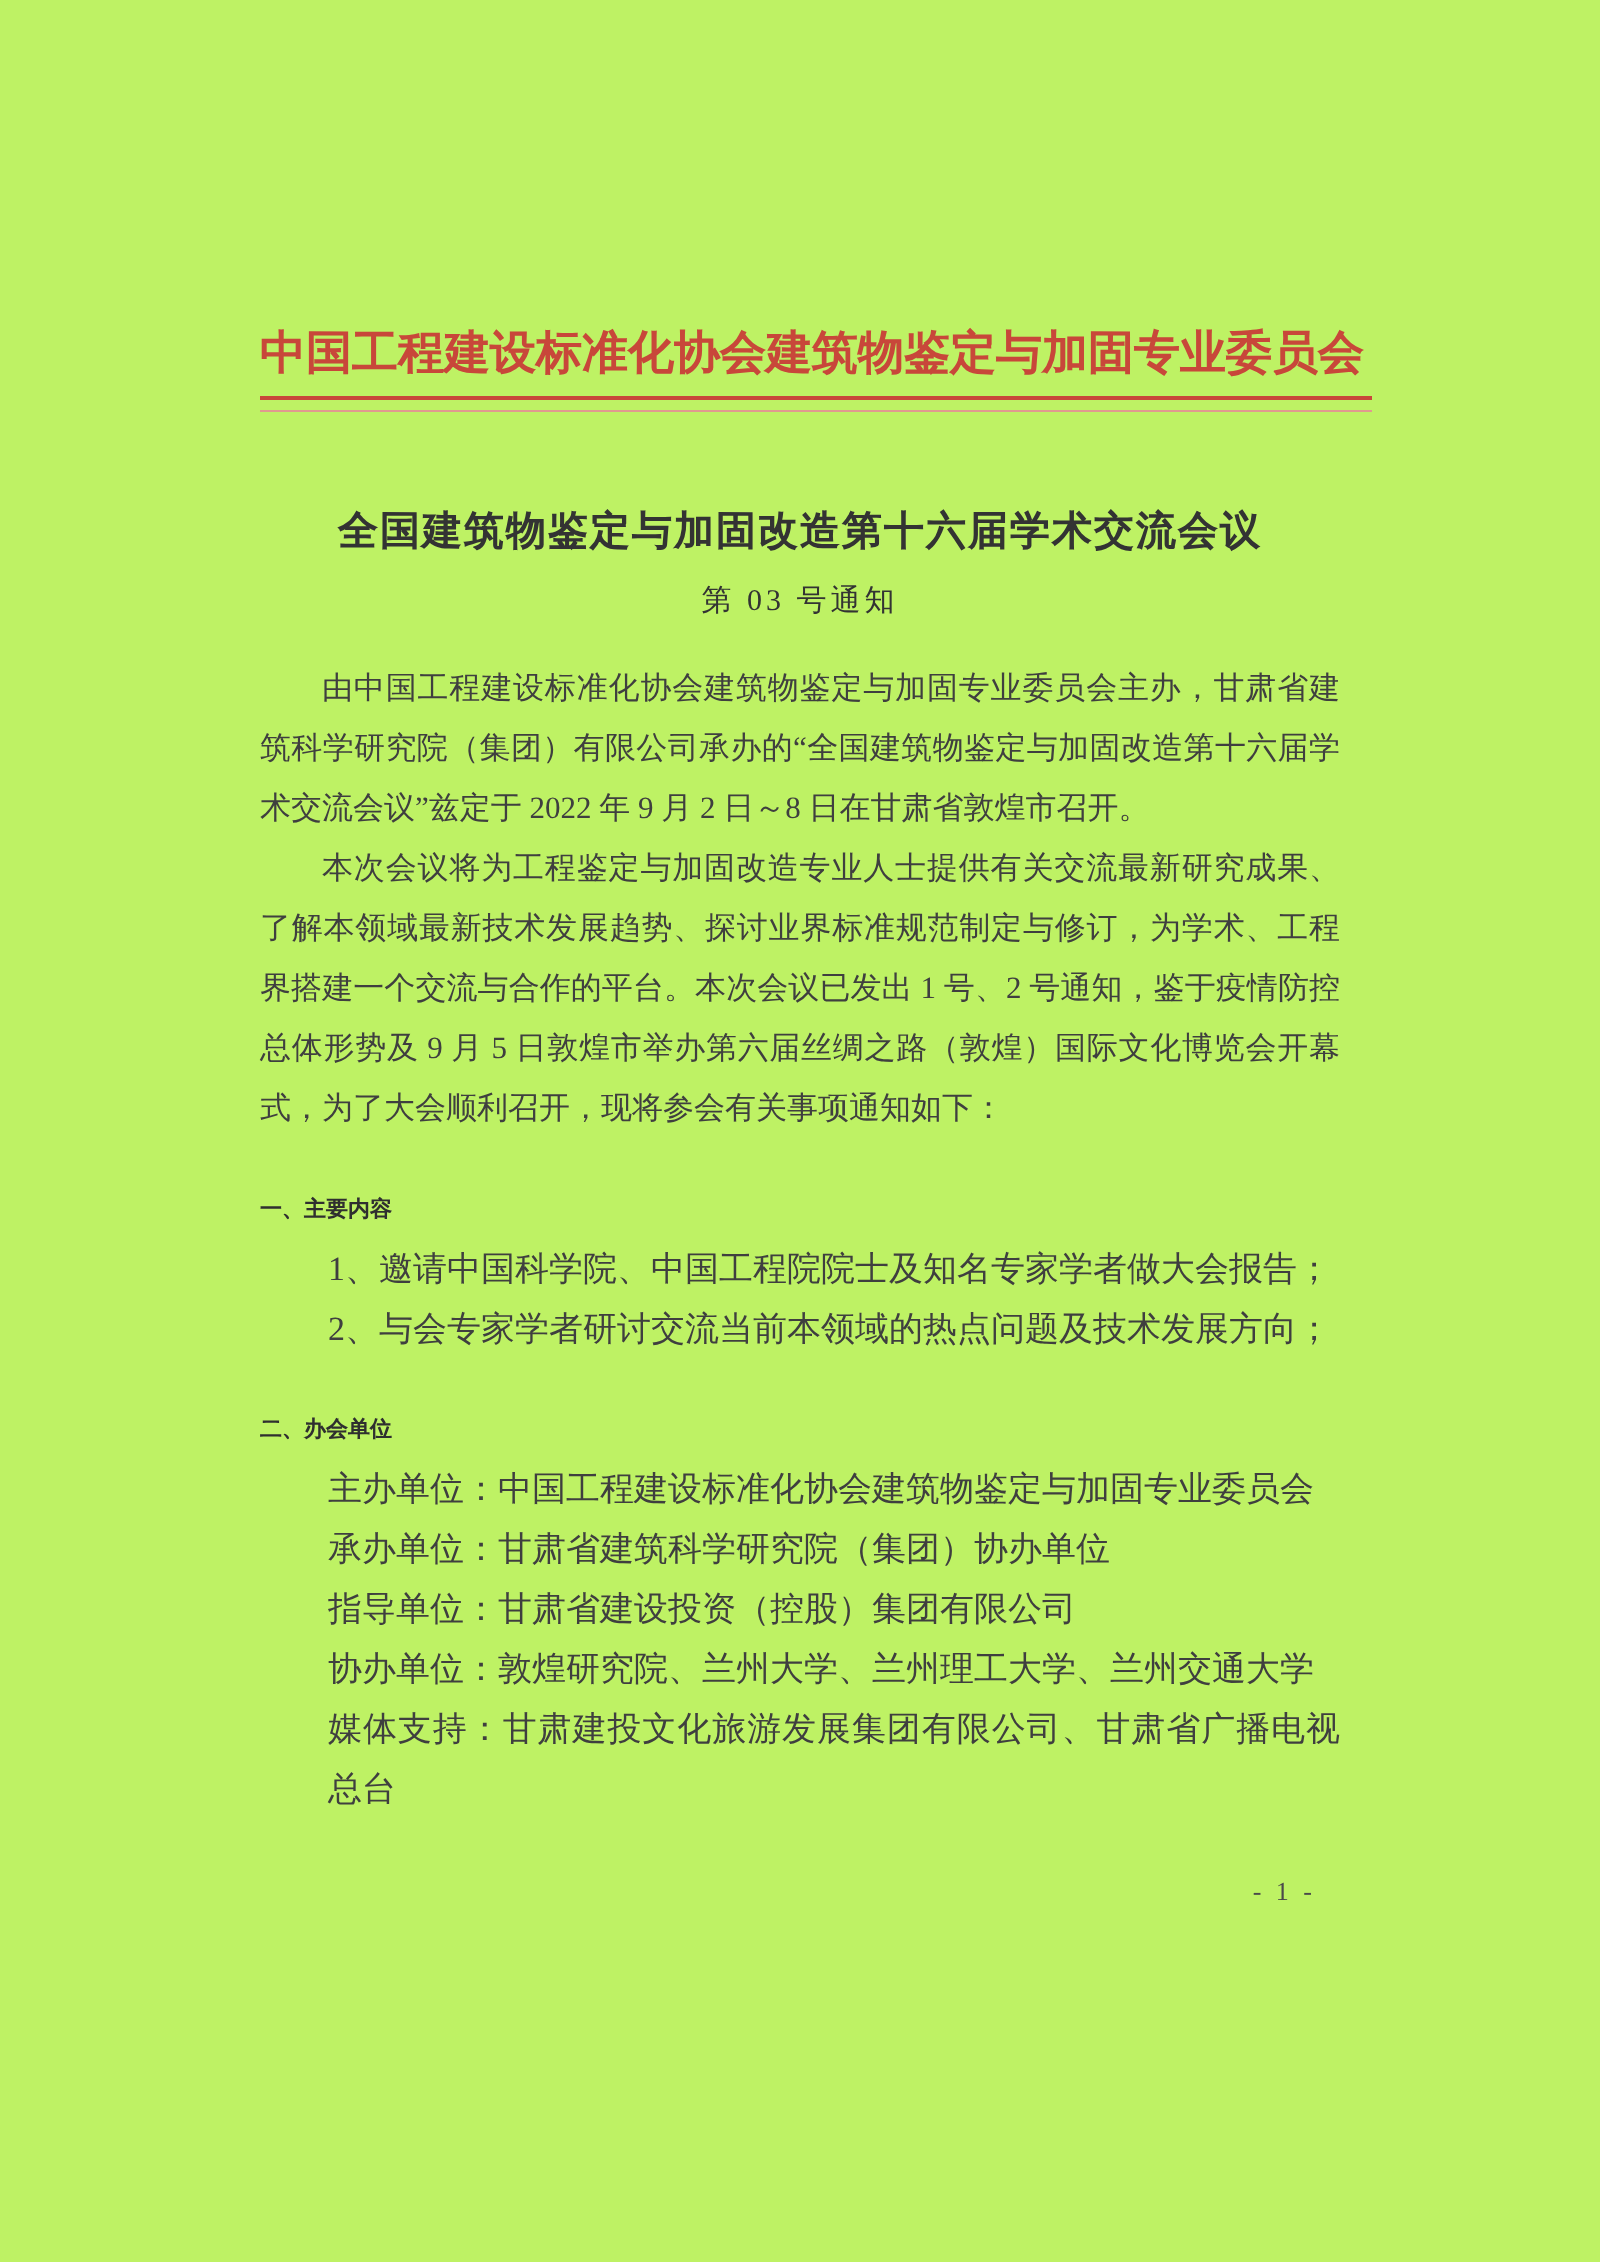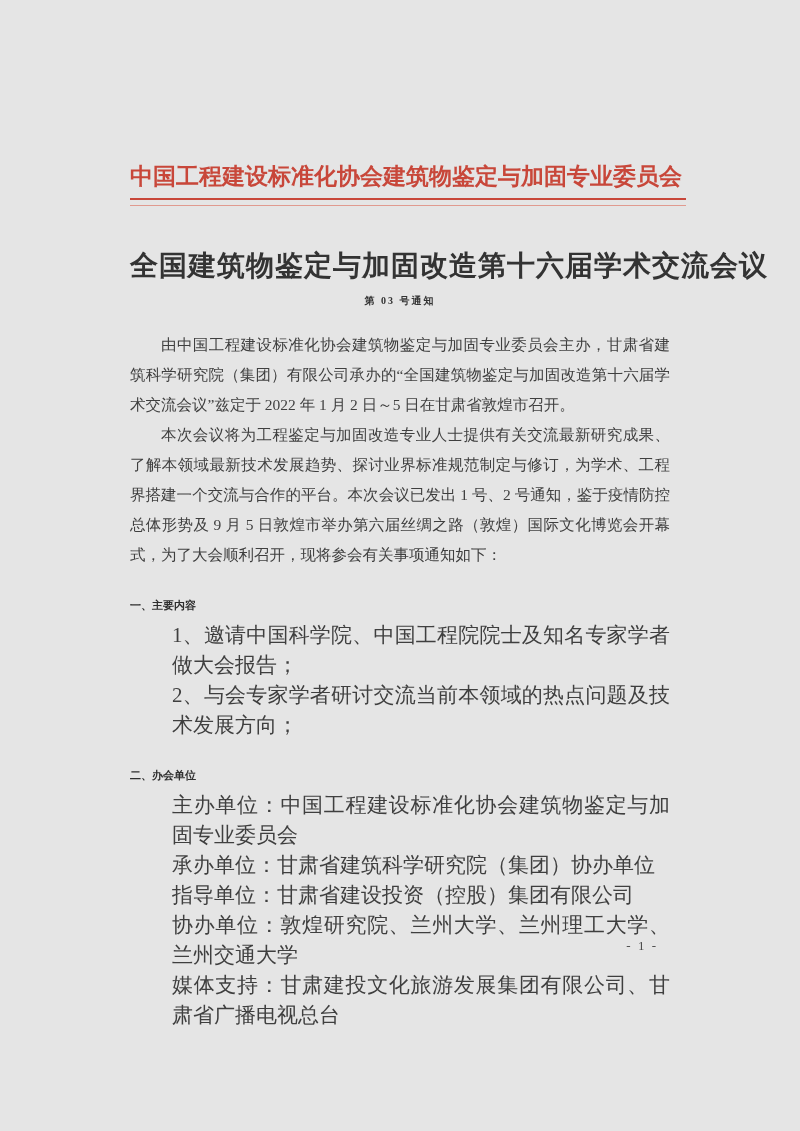--- a/index.html
+++ b/index.html
@@ -13,21 +13,21 @@
     position: relative;
     font-family: "Liberation Serif", "DejaVu Serif", serif;
     color: #3f3f3f;
     overflow: hidden;
   }
   .page {
     position: absolute;
     left: 0; top: 0;
     width: 800px;
     height: 1131px;
-    background: #e5e5e5;
+    background: #bef264;
   }
   .content {
     position: absolute;
     left: 130px;
     top: 158px;
     width: 540px;
   }
   
   .letterhead {
     text-align: center;
@@ -47,31 +47,31 @@
     height: 5px;
     border-top: 2px solid #c8473a;
     border-bottom: 1px solid #e09a8f;
   }
   
   .doc-title {
     margin-top: 46px;
     text-align: center;
     font-family: Liberation Sans, sans-serif;
     font-weight: 600;
-    font-size: 28px;
+    font-size: 20px;
     line-height: 28px;
     color: #333333;
     letter-spacing: 1px;
     white-space: nowrap;
   }
   .notice-no {
     margin-top: 10px;
     text-align: center;
-    font-weight: 700;
-    font-size: 10px;
+    font-weight: 400;
+    font-size: 15px;
     line-height: 22px;
     color: #333333;
     letter-spacing: 2px;
   }
   
   .body-text {
     margin-top: 18px;
     font-size: 15.5px;
     line-height: 30px;
     text-align: justify;
@@ -85,21 +85,21 @@
     margin-top: 20px;
   }
   .sec-heading {
     font-weight: 700;
     color: #2f2f2f;
     font-size: 11px;
     line-height: 30px;
   }
   .sec-item {
     padding-left: 2em;
-    font-size: 21px;
+    font-size: 17px;
     line-height: 30px;
   }
   
   .page-number {
     position: absolute;
     top: 938px;
     right: 142px;
     font-size: 13px;
     color: #4a4a4a;
     letter-spacing: 2px;
@@ -114,21 +114,21 @@
     <div class="letterhead">
       <div class="org-title">中国工程建设标准化协会建筑物鉴定与加固专业委员会</div>
       <div class="letterhead-rule"></div>
     </div>
 
     <div class="doc-title">全国建筑物鉴定与加固改造第十六届学术交流会议</div>
 
     <div class="notice-no">第 03 号通知</div>
 
     <div class="body-text">
-      <p class="para">由中国工程建设标准化协会建筑物鉴定与加固专业委员会主办，甘肃省建筑科学研究院（集团）有限公司承办的“全国建筑物鉴定与加固改造第十六届学术交流会议”兹定于 2022 年 1 月 2 日～5 日在甘肃省敦煌市召开。</p>
+      <p class="para">由中国工程建设标准化协会建筑物鉴定与加固专业委员会主办，甘肃省建筑科学研究院（集团）有限公司承办的“全国建筑物鉴定与加固改造第十六届学术交流会议”兹定于 2022 年 9 月 2 日～8 日在甘肃省敦煌市召开。</p>
       <p class="para">本次会议将为工程鉴定与加固改造专业人士提供有关交流最新研究成果、了解本领域最新技术发展趋势、探讨业界标准规范制定与修订，为学术、工程界搭建一个交流与合作的平台。本次会议已发出 1 号、2 号通知，鉴于疫情防控总体形势及 9 月 5 日敦煌市举办第六届丝绸之路（敦煌）国际文化博览会开幕式，为了大会顺利召开，现将参会有关事项通知如下：</p>
 
       <div class="section">
         <div class="sec-heading">一、主要内容</div>
         <div class="sec-item">1、邀请中国科学院、中国工程院院士及知名专家学者做大会报告；</div>
         <div class="sec-item">2、与会专家学者研讨交流当前本领域的热点问题及技术发展方向；</div>
       </div>
 
       <div class="section">
         <div class="sec-heading">二、办会单位</div>

